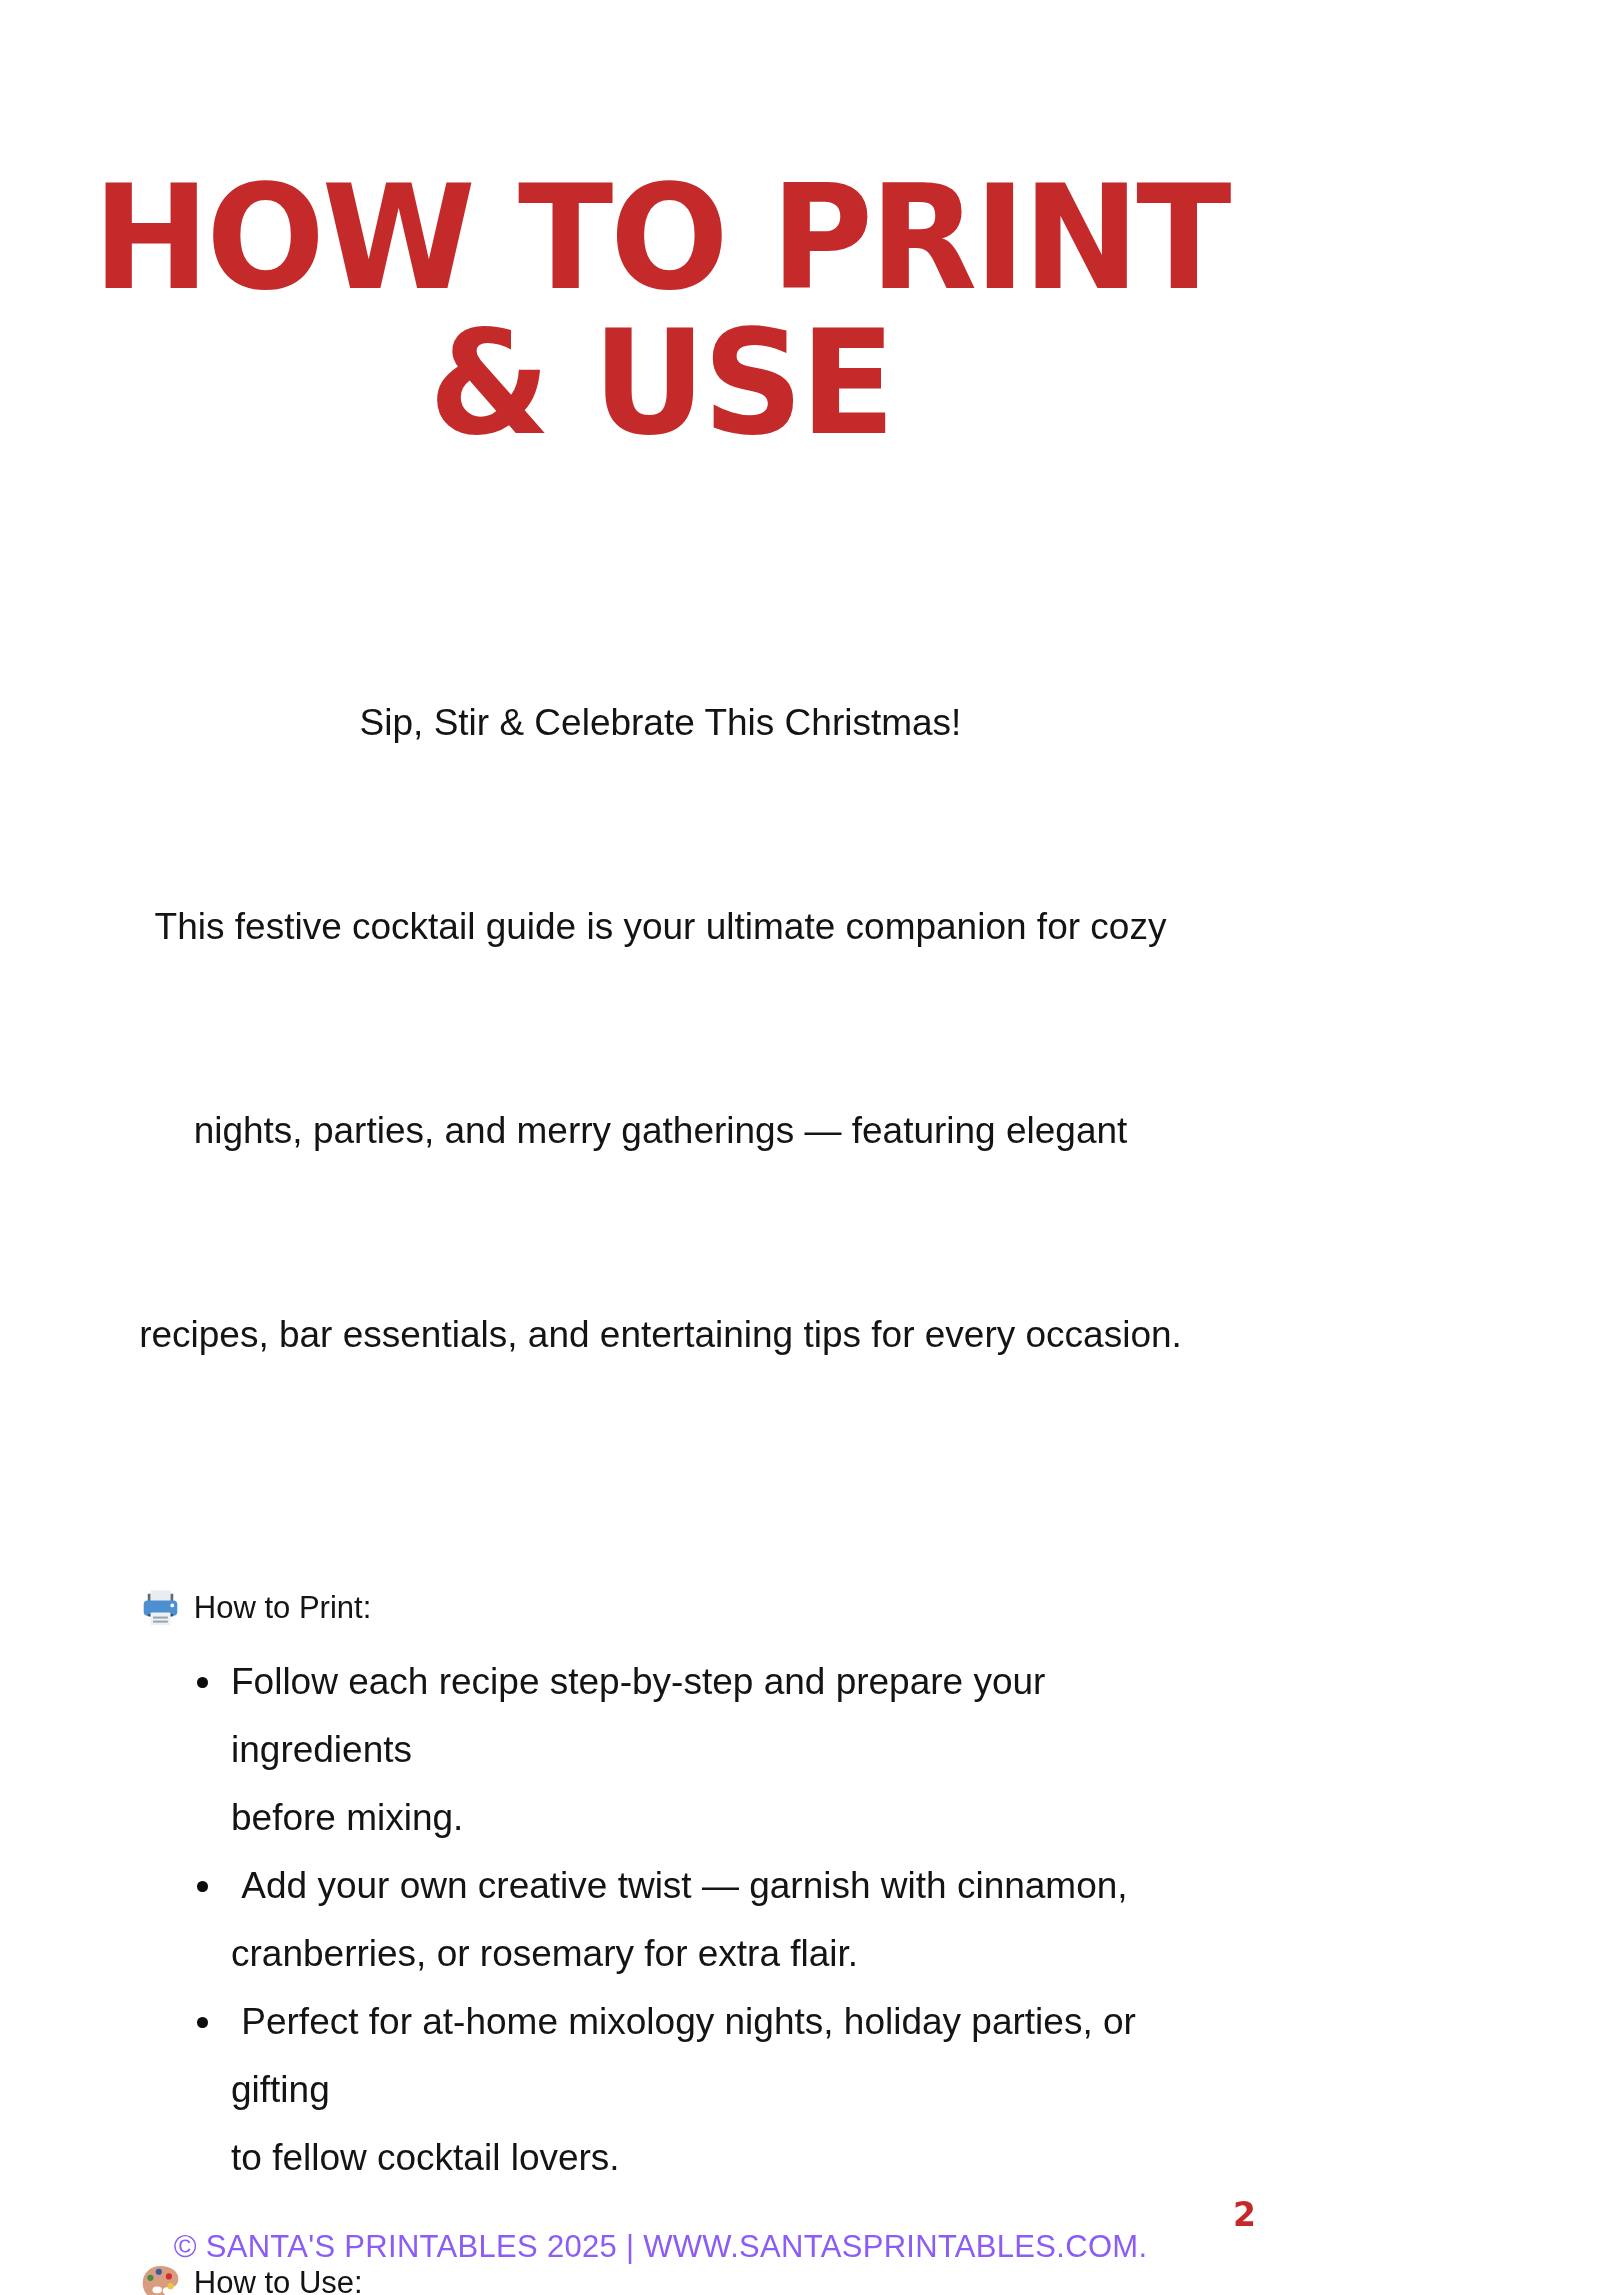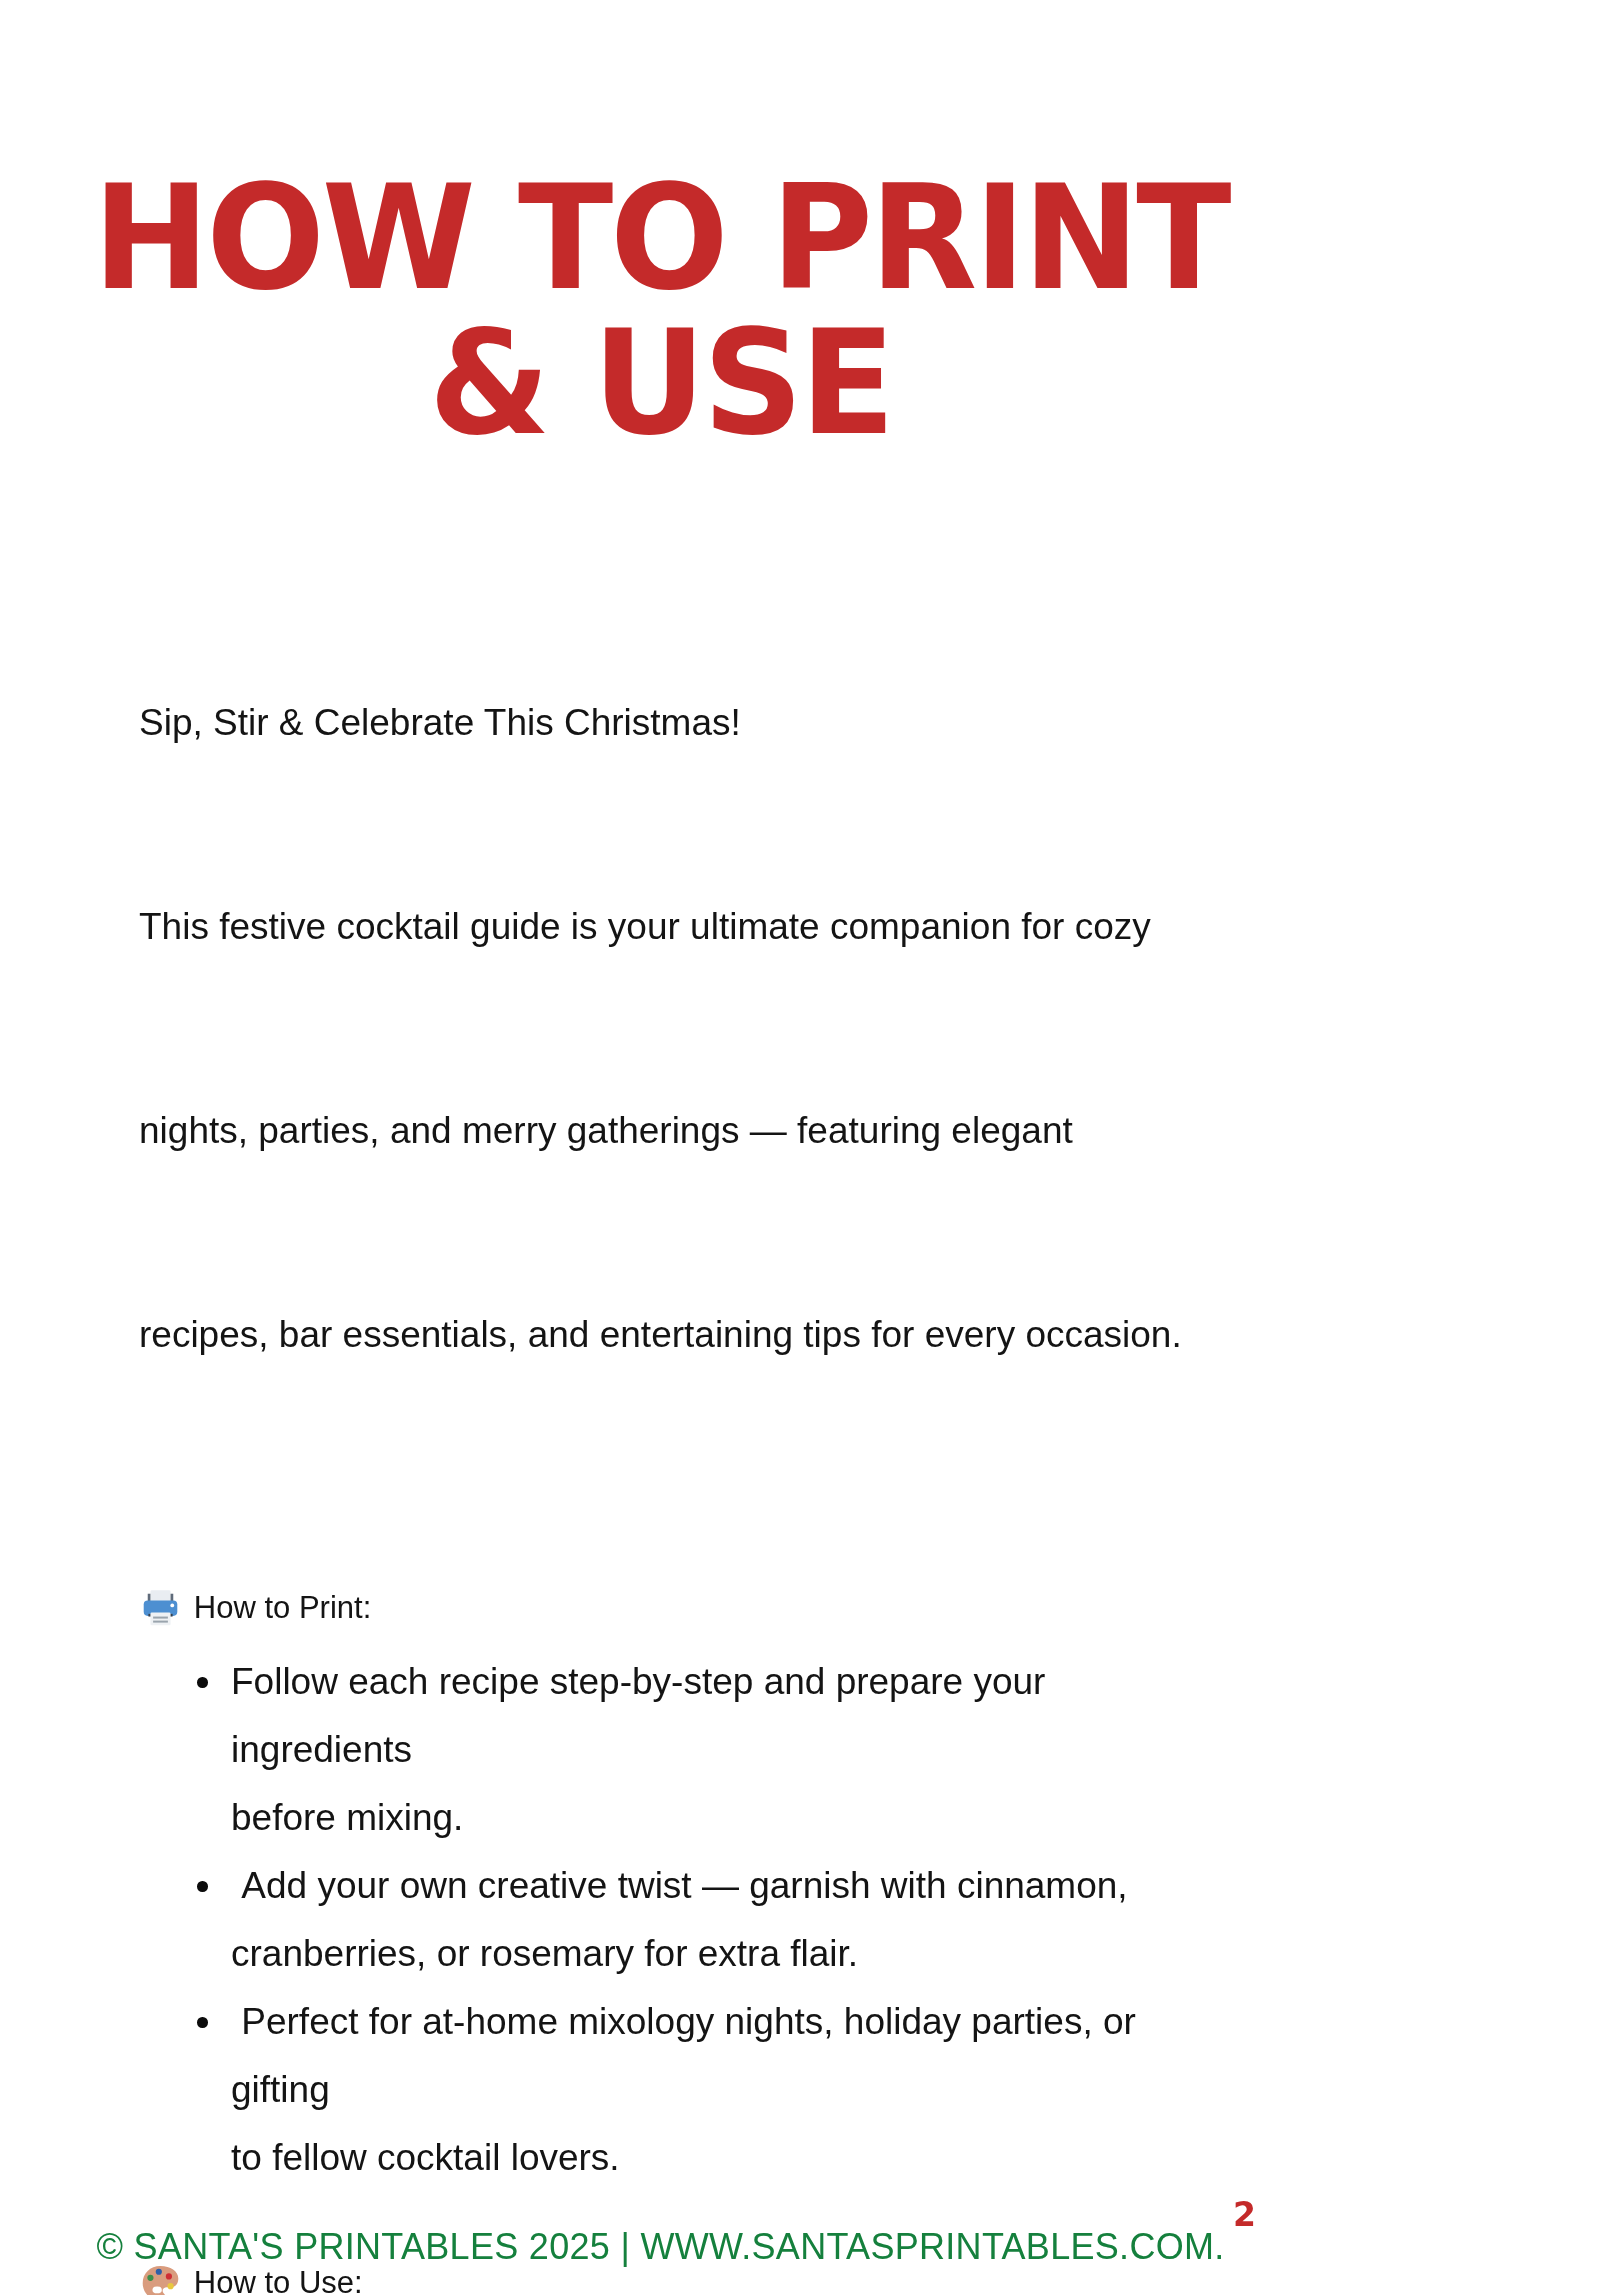--- a/index.html
+++ b/index.html
@@ -30,20 +30,21 @@
     font-weight: bold;
     font-size: 110px;
     line-height: 110px;
     letter-spacing: -2.6px;
     color: #C42A2A;
     white-space: nowrap;
   }
   
   .intro {
     margin-top: 168px;
+    text-align: center;
     font-size: 37px;
     line-height: 68px;
     white-space: pre-wrap;
   }
   
   .section-heading {
     display: flex;
     align-items: center;
     gap: 11.8px;
     margin: 0;
@@ -82,24 +83,24 @@
     border-radius: 50%;
     background: #0c0c0c;
   }
   
   .copyright {
     position: absolute;
     left: 0;
     right: 0;
     bottom: 29px;
     text-align: center;
-    font-size: 36px;
+    font-size: 31px;
     line-height: 39px;
     letter-spacing: 0.3px;
-    color: #15803d;
+    color: #8b5cf6;
   }
   .page-number {
     position: absolute;
     right: 65px;
     bottom: 64px;
     font-family: "DejaVu Sans", sans-serif;
     font-weight: bold;
     font-size: 33px;
     line-height: 33px;
     color: #C42A2A;

